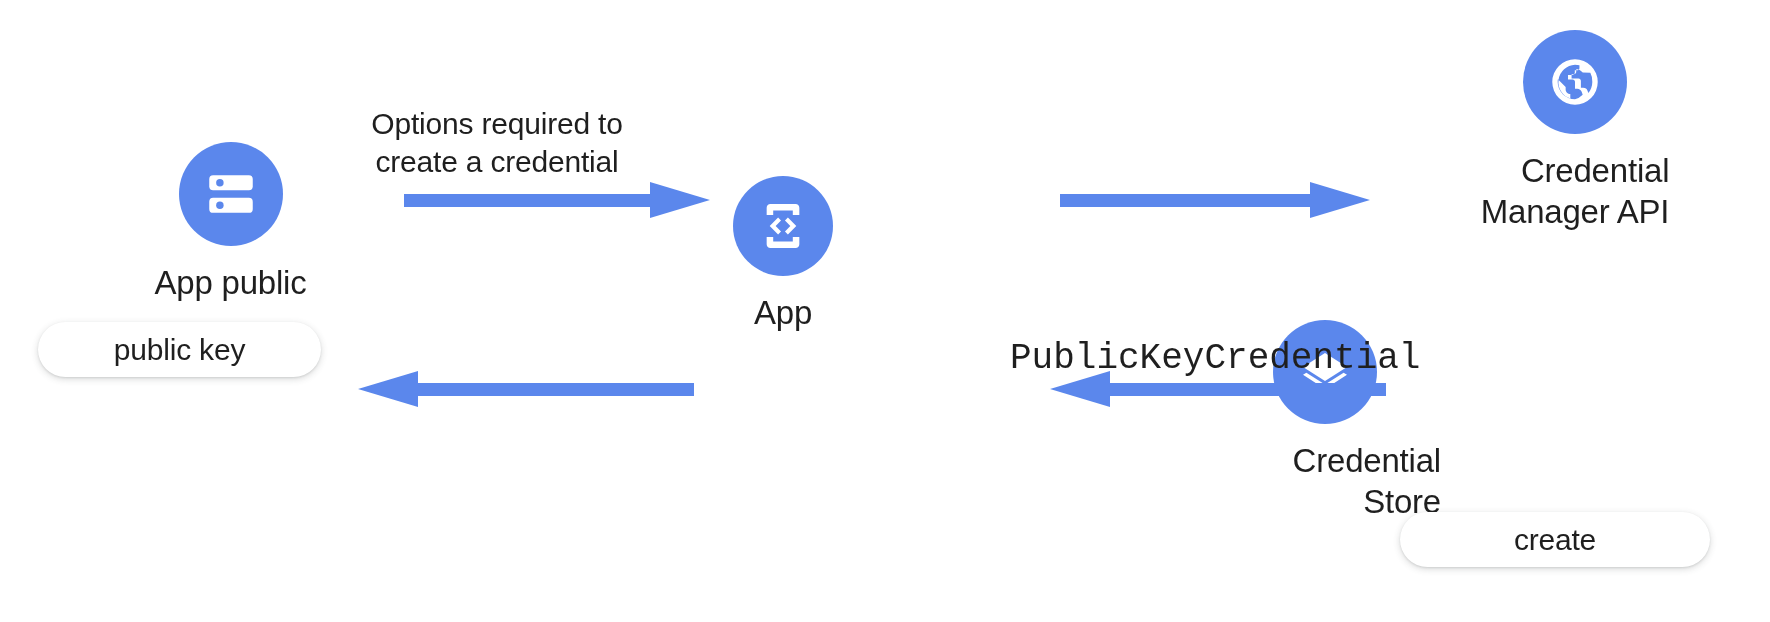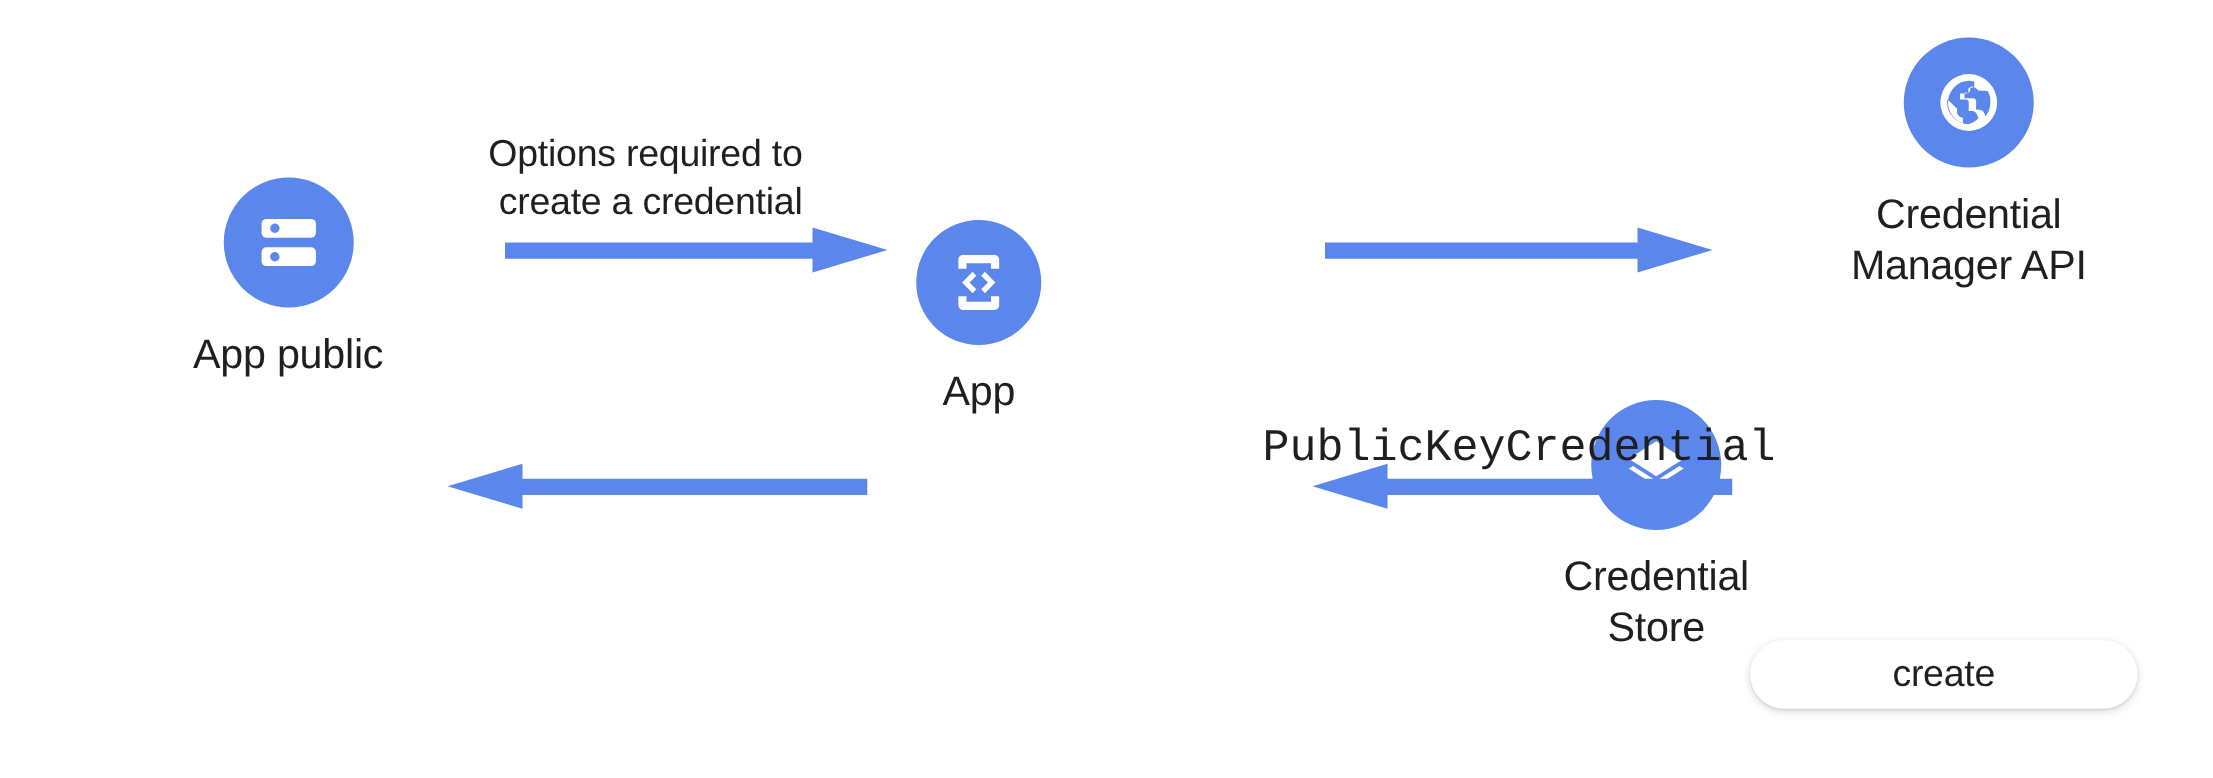--- a/index.html
+++ b/index.html
@@ -31,21 +31,21 @@
     background: #5b87ec;
     display: flex;
     align-items: center;
     justify-content: center;
   }
   .node-label {
     margin-top: 16px;
     font-size: 33px;
     line-height: 41px;
     color: #1f1f1f;
-    text-align: center;
+    text-align: right;
     letter-spacing: -0.2px;
     white-space: pre-line;
   }
 
   
   .pill {
     position: absolute;
     display: flex;
     align-items: center;
     justify-content: center;
@@ -90,20 +90,21 @@
       <svg width="58" height="58" viewBox="0 0 24 24">
         <rect x="3" y="4.2" width="18" height="6.2" rx="1.6" fill="#ffffff"></rect>
         <rect x="3" y="13.6" width="18" height="6.2" rx="1.6" fill="#ffffff"></rect>
         <circle cx="7.4" cy="7.3" r="1.55" fill="#5b87ec"></circle>
         <circle cx="7.4" cy="16.7" r="1.55" fill="#5b87ec"></circle>
       </svg>
     </div>
     <div class="node-label">App public</div>
   </div>
 
+  <div class="pill" style="left:38px; top:322px; width:283px; height:55px;">public key</div>
 
   <div class="node" style="left:728px; top:176px; width:110px;">
     <div class="circle" style="width:100px;height:100px;">
 
       <svg width="56" height="56" viewBox="0 0 24 24">
         <path d="M6.6 2.6h10.8c.9 0 1.6.72 1.6 1.6v3.1h-2.8V5.4H7.8v1.9H5V4.2c0-.88.7-1.6 1.6-1.6z" fill="#ffffff"></path>
         <path d="M5 16.7h2.8v1.9h8.4v-1.9H19v3.1c0 .88-.7 1.6-1.6 1.6H6.6c-.9 0-1.6-.72-1.6-1.6v-3.1z" fill="#ffffff"></path>
         <path d="M9.9 8.35 6.3 12l3.6 3.65 1.25-1.3L8.85 12l2.3-2.35z" fill="#ffffff"></path>
         <path d="M14.1 8.35 17.7 12l-3.6 3.65-1.25-1.3L15.15 12l-2.3-2.35z" fill="#ffffff"></path>
       </svg>
@@ -128,21 +129,21 @@
       <svg width="60" height="60" viewBox="0 0 24 24">
         <path d="M12 4.4 3.2 10.0 12 15.6l8.8-5.6z" fill="#ffffff"></path>
         <path d="M12 17.0 4.55 12.28l-1.35.86L12 18.75l8.8-5.61-1.36-.86z" fill="#ffffff"></path>
       </svg>
     </div>
     <div class="node-label">Credential Store</div>
   </div>
 
   <div class="pill" style="left:1400px; top:512px; width:310px; height:55px;">create</div>
 
-  <div class="caption" style="left:352px; top:105px; width:290px;text-align:right;">Options required to
+  <div class="caption" style="left:352px; top:105px; width:290px;">Options required to
 create a credential</div>
   <div class="arrow" style="left:404px; top:180px;">
     <svg width="306" height="40" viewBox="0 0 306 40">
       <rect x="0" y="14" width="252" height="13" fill="#5b87ec"></rect>
       <polygon points="246,2 306,20 246,38" fill="#5b87ec"></polygon>
     </svg>
   </div>
 
   <div class="arrow" style="left:358px; top:369px;">
     <svg width="336" height="40" viewBox="0 0 336 40">

